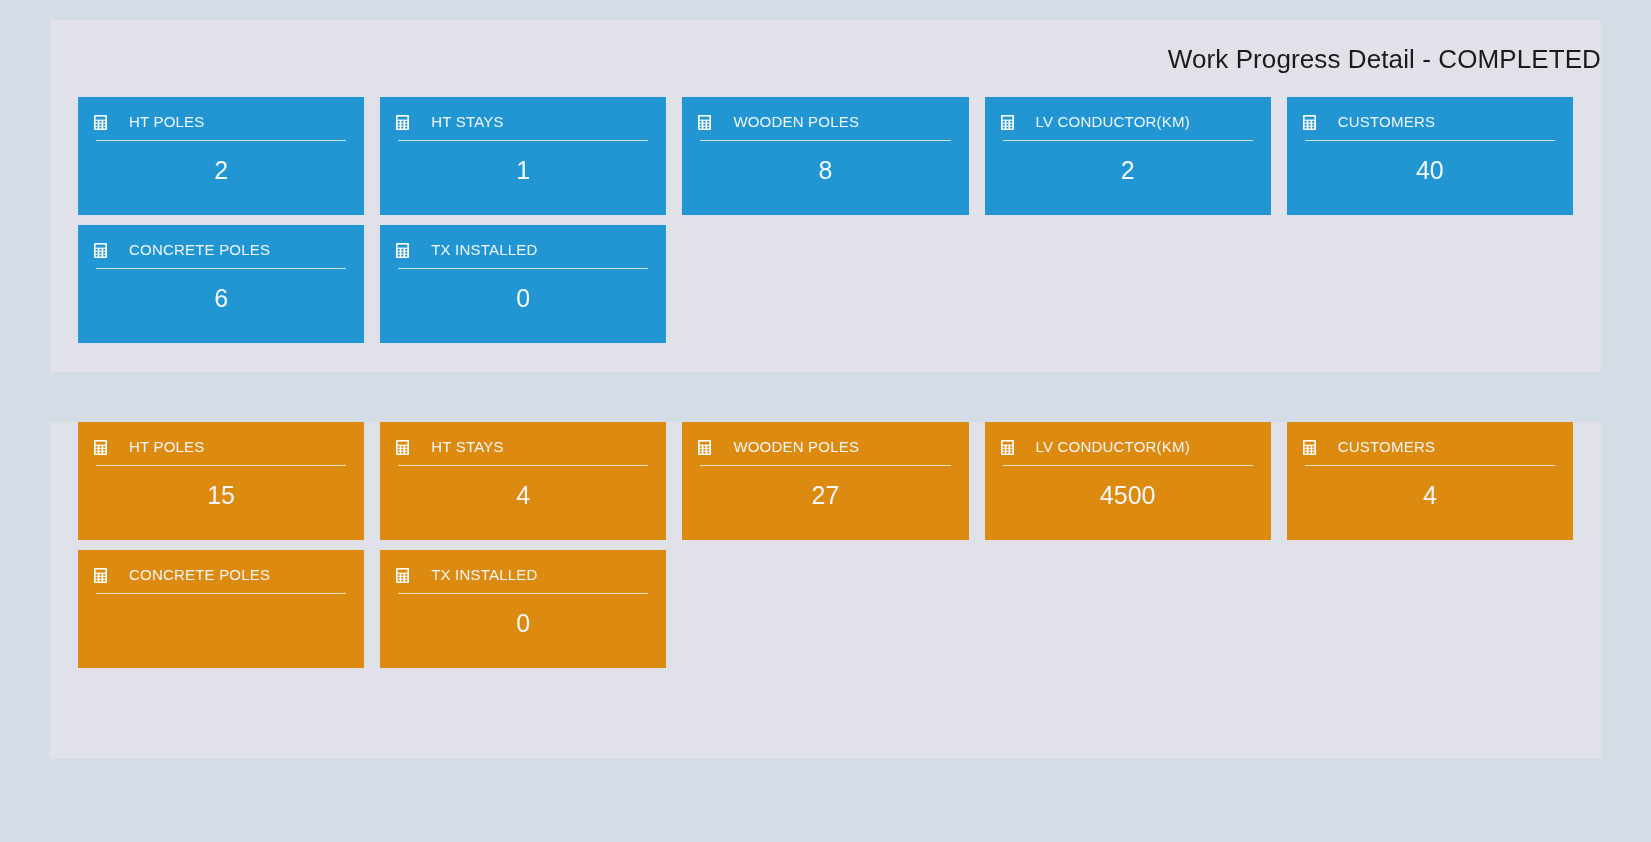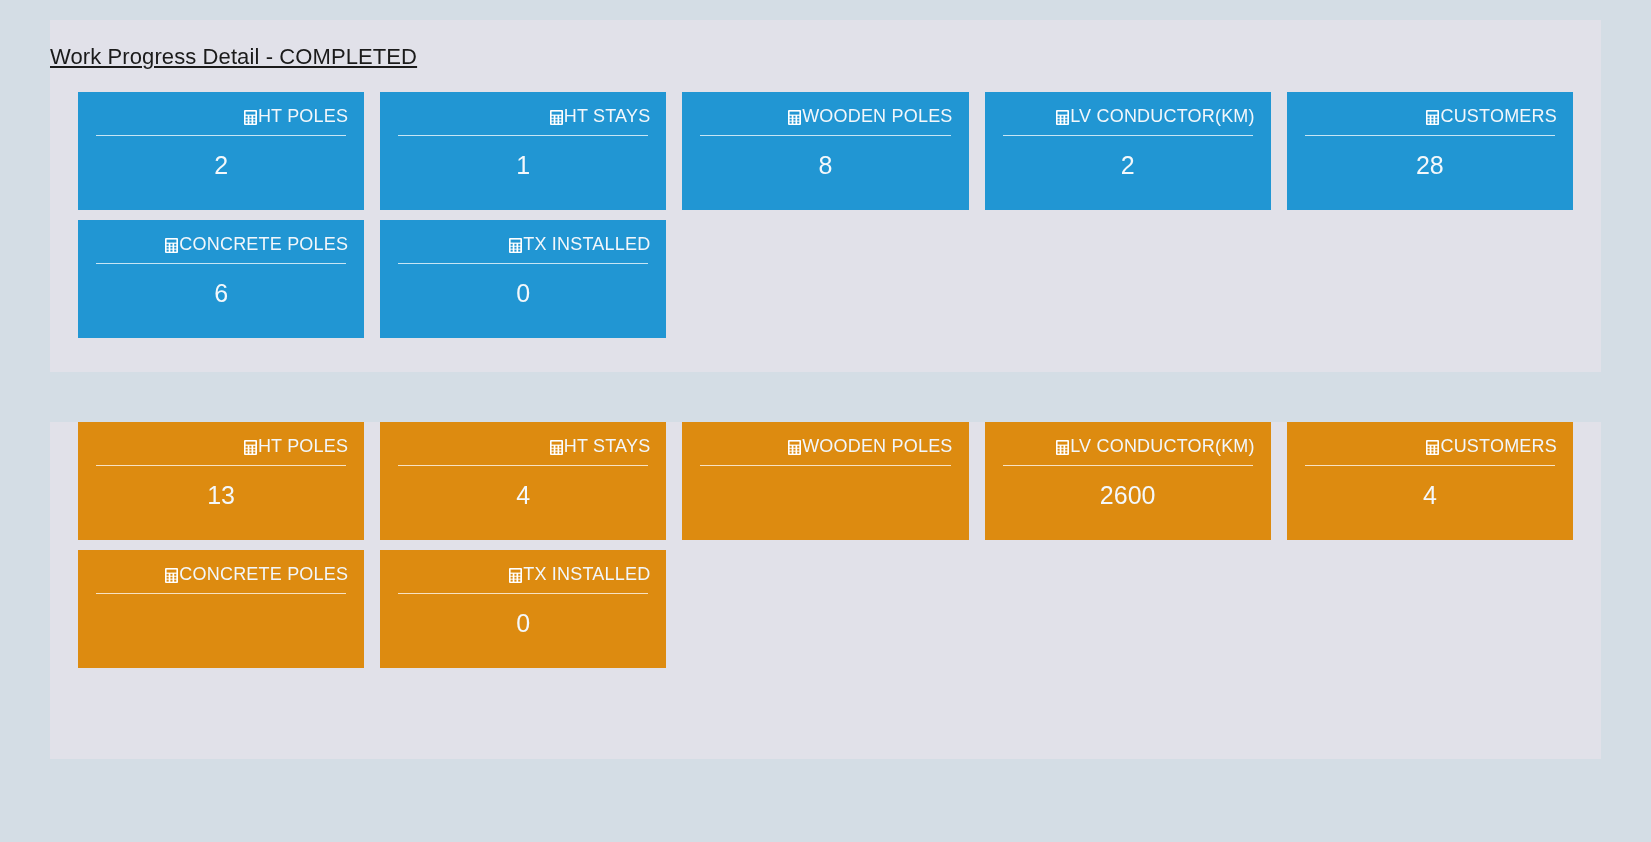--- a/index.html
+++ b/index.html
@@ -35,29 +35,28 @@
     height: 352px;
   }
 
   .panel--pending {
     margin-top: 50px;
     padding: 0 0 14px 0;
     height: 337px;
   }
 
   .panel-title {
-    text-align: left;
-    font-size: 22px;
+    text-align: right;
+    font-size: 26px;
     font-weight: 400;
     color: #1b1b1b;
     line-height: 1.2;
     padding-top: 24px;
     padding-bottom: 22px;
     letter-spacing: 0.1px;
-    text-decoration: underline;
   }
 
   .panel--pending .panel-title {
     padding-top: 22px;
     padding-bottom: 20px;
   }
 
   
   .card-row {
     display: flex;
@@ -77,29 +76,29 @@
     display: flex;
     flex-direction: column;
     align-items: stretch;
   }
 
   .card--blue  { background: #2196d3; }
   .card--orange{ background: #dd8b10; }
 
   .card-head {
     text-align: center;
-    font-size: 18px;
+    font-size: 15px;
     font-weight: 400;
     letter-spacing: 0.2px;
     color: #f2f7fb;
     white-space: nowrap;
     display: flex;
     align-items: center;
-    justify-content: flex-end;
-    gap: 1px;
+    justify-content: flex-start;
+    gap: 22px;
     height: 20px;
   }
 
   .card-rule {
     height: 1px;
     background: rgba(255,255,255,0.75);
     margin: 9px 2px 0 2px;
   }
 
   .card-value {
@@ -247,21 +246,21 @@
                 <rect x="5.4" y="8.7" width="2.1" height="2" fill="#2196d3"></rect>
                 <rect x="9.2" y="8.7" width="2.1" height="2" fill="#2196d3"></rect>
                 <rect x="1.6" y="11.6" width="2.1" height="2" fill="#2196d3"></rect>
                 <rect x="5.4" y="11.6" width="2.1" height="2" fill="#2196d3"></rect>
                 <rect x="9.2" y="11.6" width="2.1" height="2" fill="#2196d3"></rect>
               </svg>
             </span>
             <span>CUSTOMERS</span>
           </div>
           <div class="card-rule"></div>
-          <div class="card-value">28</div>
+          <div class="card-value">40</div>
         </div>
       </div>
 
       <div class="card-cell">
         <div class="card card--blue">
           <div class="card-head">
             <span class="calc-icon">
               <svg viewBox="0 0 13 15" width="13" height="15" aria-hidden="true">
                 <rect x="0" y="0" width="13" height="15" rx="1" fill="#ffffff"></rect>
                 <rect x="1.6" y="1.6" width="9.8" height="3" fill="#2196d3"></rect>
@@ -328,21 +327,21 @@
                 <rect x="5.4" y="8.7" width="2.1" height="2" fill="#dd8b10"></rect>
                 <rect x="9.2" y="8.7" width="2.1" height="2" fill="#dd8b10"></rect>
                 <rect x="1.6" y="11.6" width="2.1" height="2" fill="#dd8b10"></rect>
                 <rect x="5.4" y="11.6" width="2.1" height="2" fill="#dd8b10"></rect>
                 <rect x="9.2" y="11.6" width="2.1" height="2" fill="#dd8b10"></rect>
               </svg>
             </span>
             <span>HT POLES</span>
           </div>
           <div class="card-rule"></div>
-          <div class="card-value">13</div>
+          <div class="card-value">15</div>
         </div>
       </div>
 
       <div class="card-cell">
         <div class="card card--orange">
           <div class="card-head">
             <span class="calc-icon">
               <svg viewBox="0 0 13 15" width="13" height="15" aria-hidden="true">
                 <rect x="0" y="0" width="13" height="15" rx="1" fill="#ffffff"></rect>
                 <rect x="1.6" y="1.6" width="9.8" height="3" fill="#dd8b10"></rect>
@@ -378,20 +377,21 @@
                 <rect x="5.4" y="8.7" width="2.1" height="2" fill="#dd8b10"></rect>
                 <rect x="9.2" y="8.7" width="2.1" height="2" fill="#dd8b10"></rect>
                 <rect x="1.6" y="11.6" width="2.1" height="2" fill="#dd8b10"></rect>
                 <rect x="5.4" y="11.6" width="2.1" height="2" fill="#dd8b10"></rect>
                 <rect x="9.2" y="11.6" width="2.1" height="2" fill="#dd8b10"></rect>
               </svg>
             </span>
             <span>WOODEN POLES</span>
           </div>
           <div class="card-rule"></div>
+          <div class="card-value">27</div>
         </div>
       </div>
 
       <div class="card-cell">
         <div class="card card--orange">
           <div class="card-head">
             <span class="calc-icon">
               <svg viewBox="0 0 13 15" width="13" height="15" aria-hidden="true">
                 <rect x="0" y="0" width="13" height="15" rx="1" fill="#ffffff"></rect>
                 <rect x="1.6" y="1.6" width="9.8" height="3" fill="#dd8b10"></rect>
@@ -402,21 +402,21 @@
                 <rect x="5.4" y="8.7" width="2.1" height="2" fill="#dd8b10"></rect>
                 <rect x="9.2" y="8.7" width="2.1" height="2" fill="#dd8b10"></rect>
                 <rect x="1.6" y="11.6" width="2.1" height="2" fill="#dd8b10"></rect>
                 <rect x="5.4" y="11.6" width="2.1" height="2" fill="#dd8b10"></rect>
                 <rect x="9.2" y="11.6" width="2.1" height="2" fill="#dd8b10"></rect>
               </svg>
             </span>
             <span>LV CONDUCTOR(KM)</span>
           </div>
           <div class="card-rule"></div>
-          <div class="card-value">2600</div>
+          <div class="card-value">4500</div>
         </div>
       </div>
 
       <div class="card-cell">
         <div class="card card--orange">
           <div class="card-head">
             <span class="calc-icon">
               <svg viewBox="0 0 13 15" width="13" height="15" aria-hidden="true">
                 <rect x="0" y="0" width="13" height="15" rx="1" fill="#ffffff"></rect>
                 <rect x="1.6" y="1.6" width="9.8" height="3" fill="#dd8b10"></rect>

